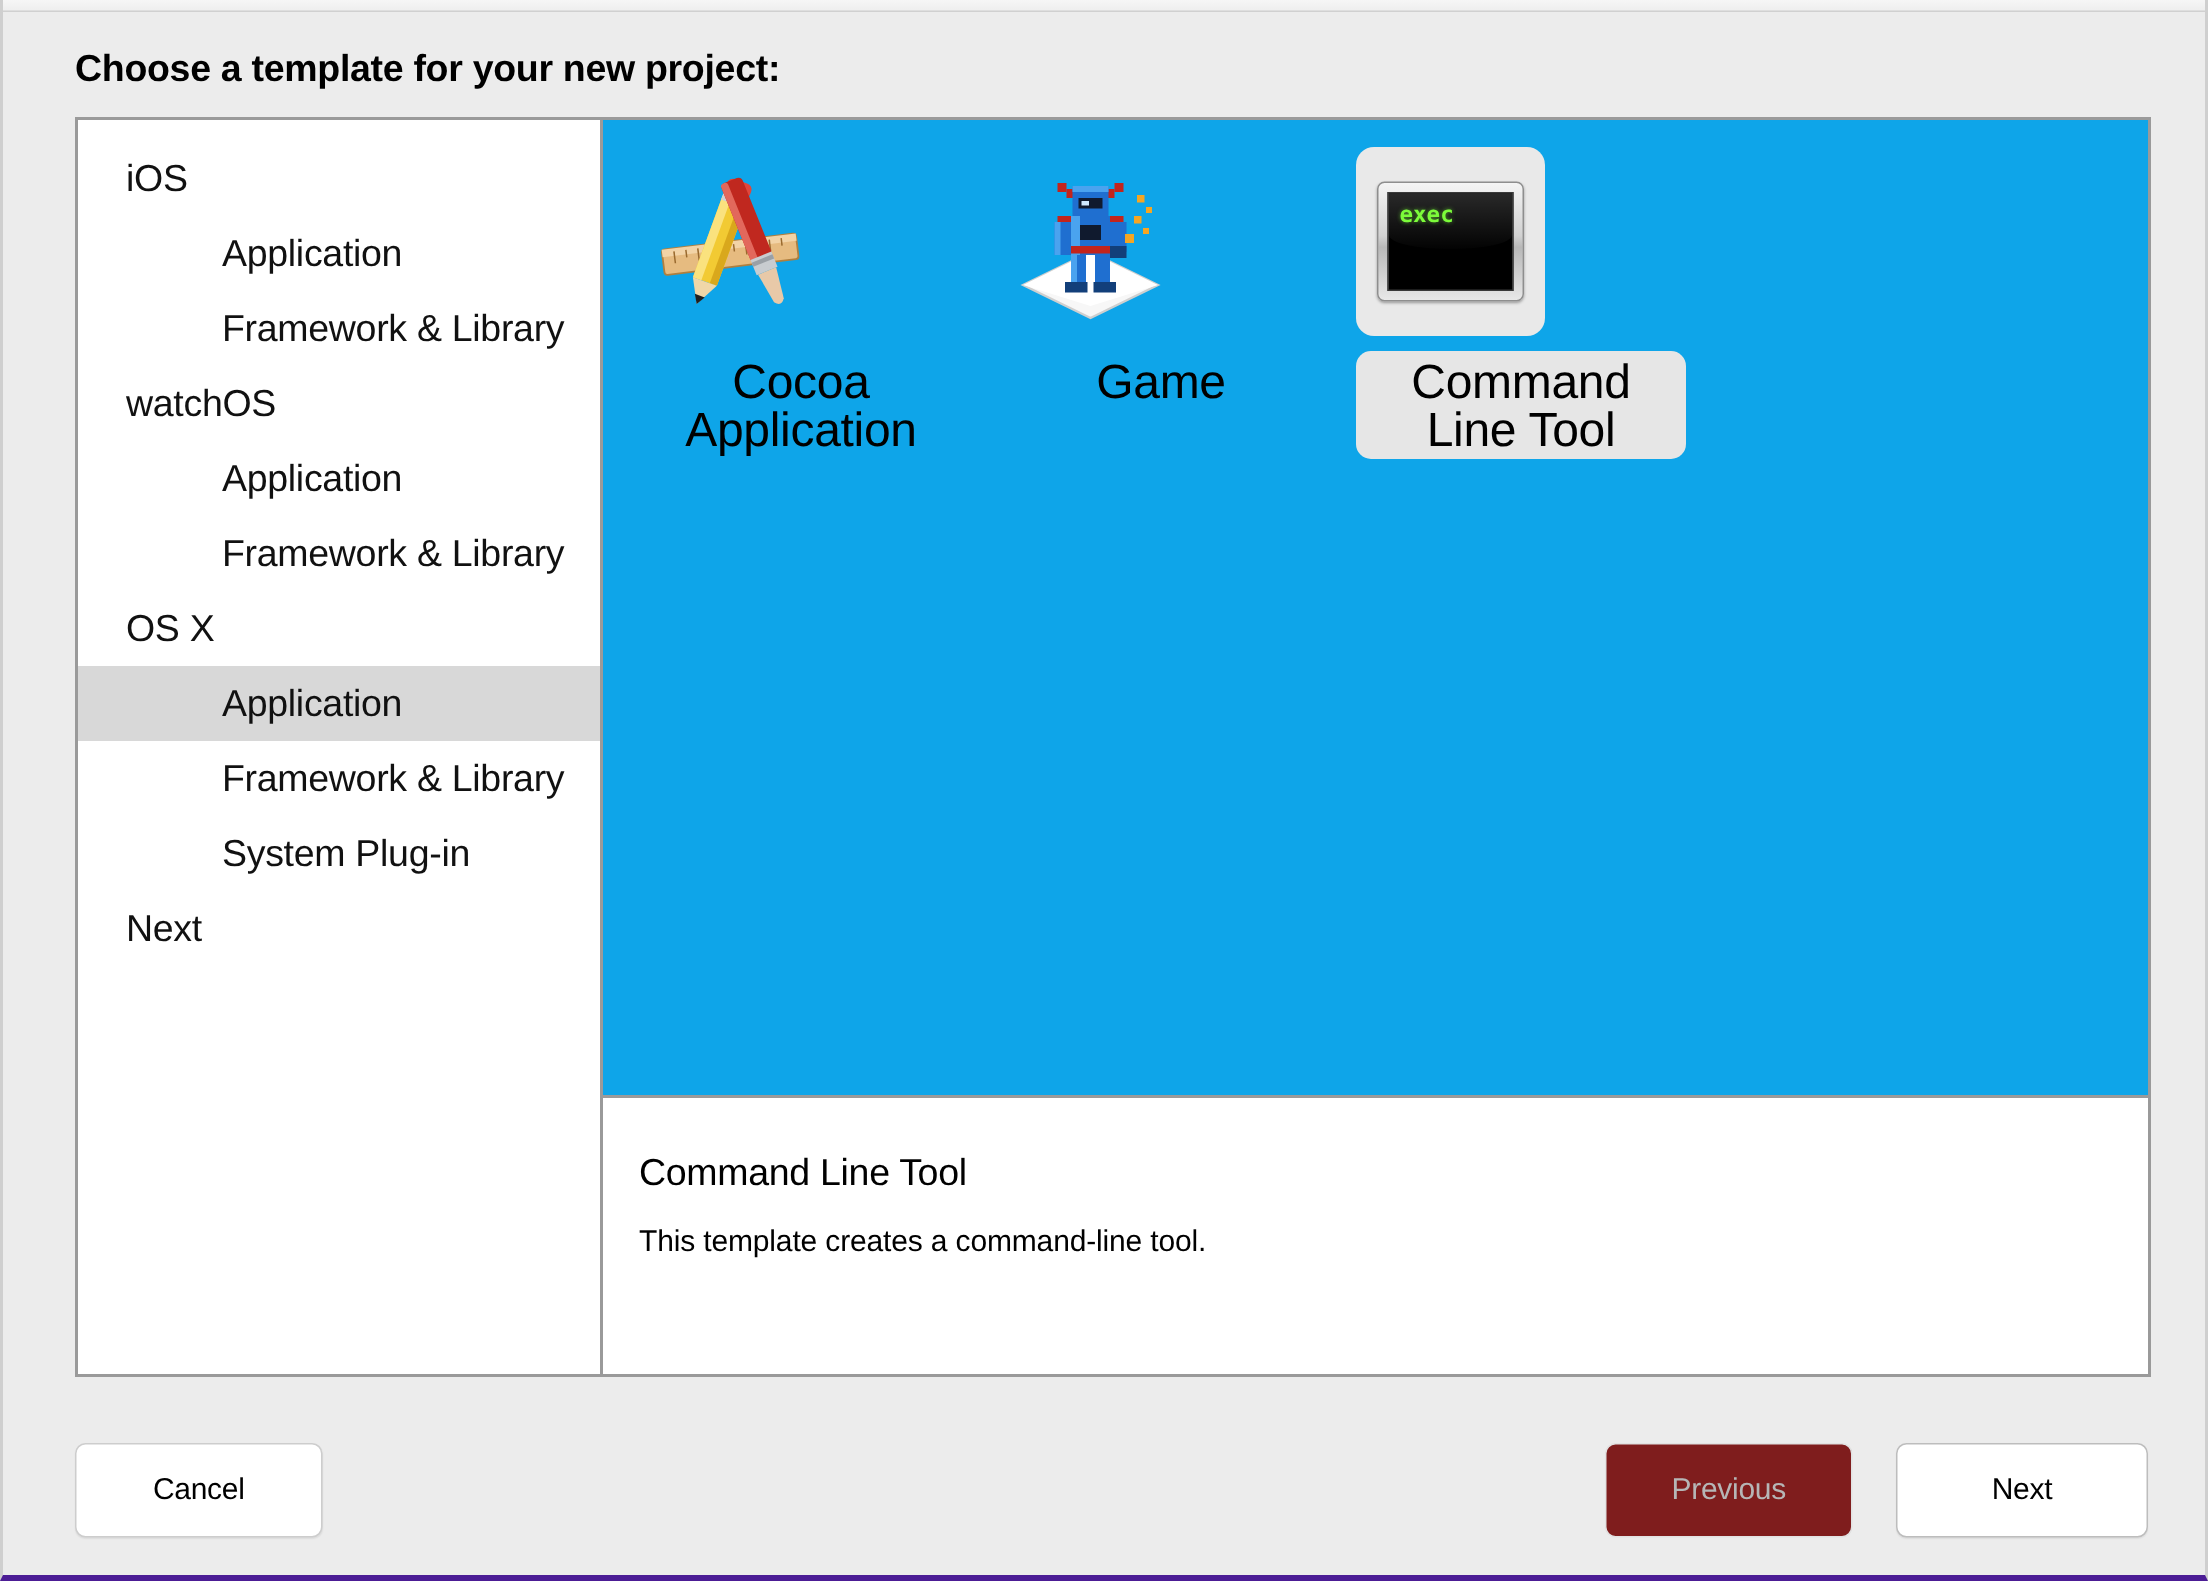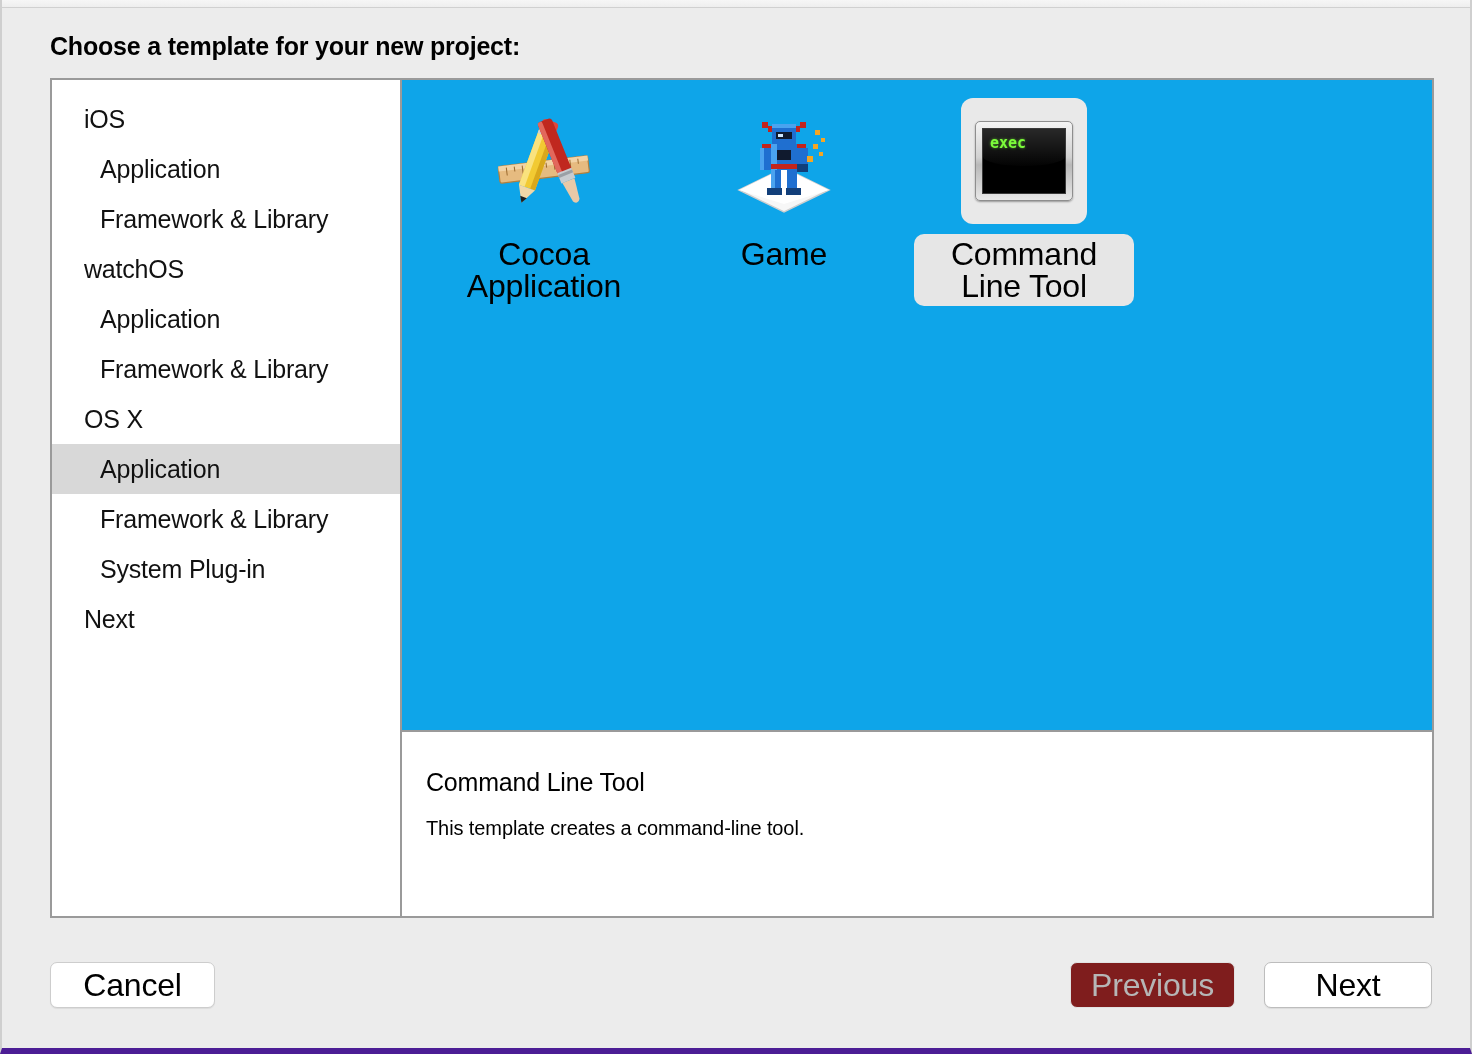--- a/index.html
+++ b/index.html
@@ -13,21 +13,21 @@
   }
 
   #dialog {
     position: absolute;
     left: 0; top: 0;
     width: 1472px;
     height: 1054px;
     background: #ececec;
     border-left: 2px solid #cfcfcf;
     border-right: 2px solid #cfcfcf;
-    border-bottom: 6px solid #4c1d95;
+    border-bottom: 4px solid #4c1d95;
   }
 
   
   #titlebar-strip {
     position: absolute;
     left: 0; top: 0;
     width: 100%;
     height: 8px;
     background: linear-gradient(to bottom, #f6f6f6 0%, #eeeeee 100%);
     border-bottom: 1px solid #d0d0d0;
@@ -68,21 +68,21 @@
 
   .side-item {
     height: 50px;
     line-height: 50px;
     font-size: 25px;
     color: #111111;
     letter-spacing: -0.2px;
     white-space: nowrap;
   }
   .side-item.group    { padding-left: 32px; }
-  .side-item.child    { padding-left: 48px; }
+  .side-item.child    { padding-left: 96px; }
   .side-item.selected { background: #d8d8d8; }
 
   
   #right {
     flex: 1;
     display: flex;
     flex-direction: column;
     min-width: 0;
   }
 
@@ -92,21 +92,20 @@
     padding: 14px 0 0 22px;
     display: flex;
     align-items: flex-start;
     gap: 0px;
   }
 
   .template {
     width: 240px;
     display: flex;
     flex-direction: column;
-    align-items: center;
     padding-top: 4px;
   }
 
   .tmpl-icon-wrap {
     width: 126px;
     height: 126px;
     display: flex;
     align-items: center;
     justify-content: center;
     border-radius: 12px;
@@ -140,26 +139,26 @@
   #desc-text {
     margin-top: 20px;
     font-size: 20px;
     color: #000000;
     letter-spacing: -0.1px;
   }
 
   
   .btn {
     position: absolute;
-    height: 46px;
+    height: 63px;
     border-radius: 7px;
     background: #ffffff;
     border: 1px solid #cdcdcd;
     box-shadow: 0 1px 1px rgba(0,0,0,0.07);
-    font-size: 32px;
+    font-size: 20px;
     color: #000000;
     display: flex;
     align-items: center;
     justify-content: center;
     letter-spacing: -0.2px;
     font-family: "Liberation Sans", sans-serif;
   }
   #btn-cancel   { left: 48px;   top: 962px; width: 165px; }
   #btn-previous { left: 1068px; top: 962px; width: 165px;
                   color: #b6b6b6; background: #7f1d1d; border-color: #e2e2e2;

